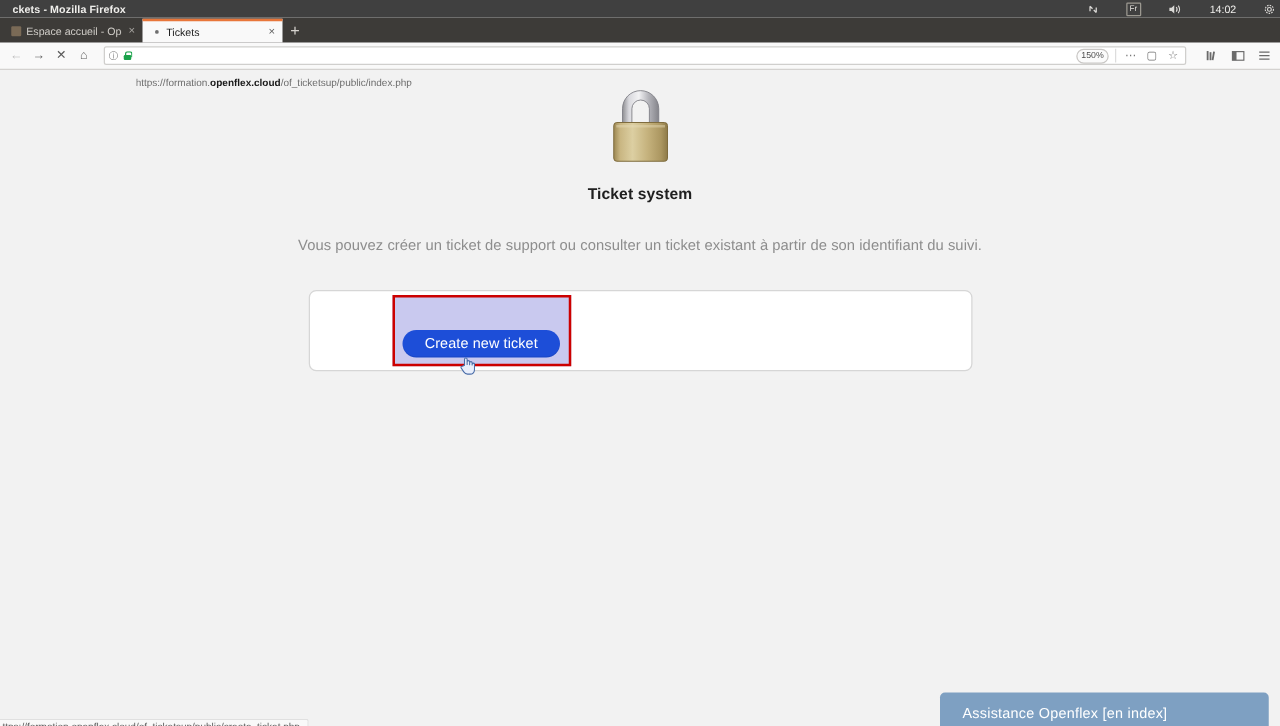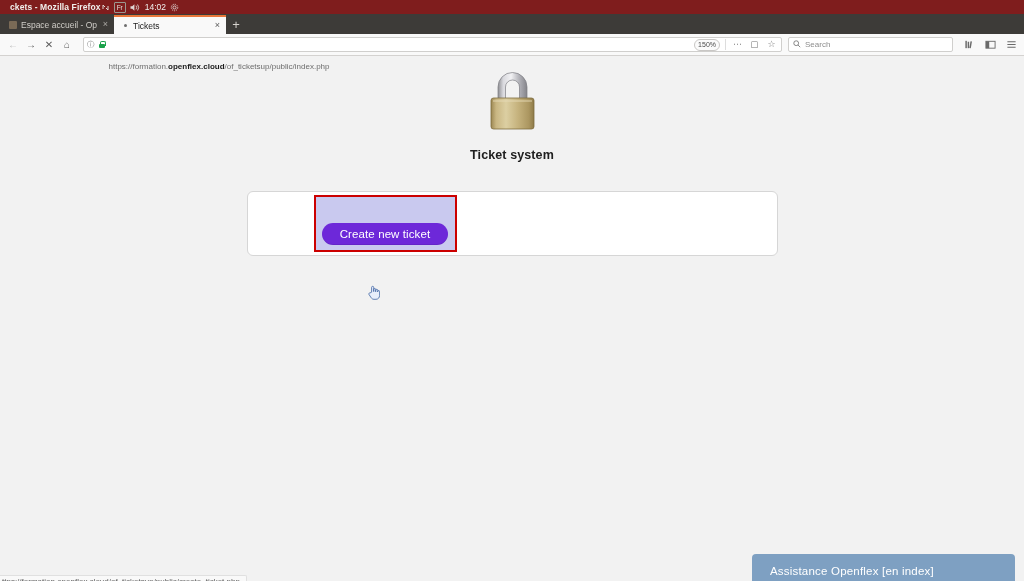--- a/index.html
+++ b/index.html
@@ -9,37 +9,38 @@
     height: 581px;
     overflow: hidden;
     font-family: "Liberation Sans", sans-serif;
     background: #ffffff;
   }
 
   
   .ubuntu-panel {
     height: 14px;
     width: 100%;
-    background: #7f1d1d;
-    display: flex;
-    align-items: center;
+    background: #404040;
+    display: flex;
+    align-items: center;
+    justify-content: space-between;
     padding: 0 4px 0 10px;
     color: #e8e6e3;
     font-size: 8px;
     position: relative;
     z-index: 40;
   }
   .panel-title {
     font-weight: bold;
     font-size: 8.5px;
     letter-spacing: .1px;
     color: #f0efec;
     white-space: nowrap;
   }
-  .panel-right { display: flex; align-items: center; gap: 4px; }
+  .panel-right { display: flex; align-items: center; gap: 22px; }
   .panel-ico { display: inline-flex; align-items: center; opacity: .92; }
   .kbd-badge {
     border: 1px solid #9b9890;
     border-radius: 1px;
     font-size: 6.5px;
     line-height: 7px;
     padding: 1px 2px;
     color: #e2e0dc;
   }
   .panel-clock { font-size: 8.5px; color: #f0efec; }
@@ -284,21 +285,21 @@
     border-radius: 14px;
     color: #ffffff;
     font-size: 11.5px;
     font-family: "Liberation Sans", sans-serif;
     letter-spacing: .1px;
     white-space: nowrap;
     position: relative;
     cursor: pointer;
   }
   .btn-create {
-    background: #6d28d9;
+    background: #1d4ed8;
     padding: 5px 18px;
     box-shadow: inset 0 -1px 0 rgba(0,0,0,.08);
     margin-top: 20px;
   }
   .btn-display {
     background: linear-gradient(#2fb4e0, #1596cc);
     padding: 5px 16px;
     box-shadow: inset 0 -1px 0 rgba(0,0,0,.1);
   }
 
@@ -416,29 +417,20 @@
     <span class="ident-ico">ⓘ</span>
     <span class="lock-ico"></span>
     <span class="url-text"><span>https://formation.</span><b>openflex.cloud</b><span>/of_ticketsup/public/index.php</span></span>
     <span class="zoom-badge">150%</span>
     <span class="url-sep"></span>
     <span class="url-ico">⋯</span>
     <span class="url-ico">▢</span>
     <span class="url-ico">☆</span>
   </div>
 
-  <div class="searchbar">
-    <span class="search-ico">
-      <svg width="8" height="8" viewBox="0 0 10 10">
-          <circle cx="4" cy="4" r="3" fill="none" stroke="#777" stroke-width="1.1"></circle>
-          <line x1="6.3" y1="6.3" x2="9" y2="9" stroke="#777" stroke-width="1.1"></line>
-        </svg>
-    </span>
-    <span class="search-ph">Search</span>
-  </div>
 
   <span class="right-icons">
     <span class="navbtn">
       <svg width="11" height="11" viewBox="0 0 12 12">
           <rect x="1.5" y="2" width="1.6" height="8" fill="#6a6a6a"></rect>
           <rect x="4" y="3" width="1.6" height="7" fill="#6a6a6a"></rect>
           <rect x="6.5" y="2.5" width="1.6" height="7.5" fill="#6a6a6a" transform="rotate(10 7.3 6)"></rect>
         </svg>
     </span>
     <span class="navbtn">
@@ -478,20 +470,21 @@
           </linearGradient>
         </defs>
         <path d="M14 34 V20 a14.5 14.5 0 0 1 29 0 V34 h-7.5 V20 a7 7 0 0 0 -14 0 V34 Z" fill="url(#shackle)" stroke="#7d7d83" stroke-width="0.7"></path>
         <rect x="7" y="31" width="43" height="31" rx="2.5" fill="url(#body)" stroke="#7f6c3e" stroke-width="0.8"></rect>
         <rect x="9" y="33" width="39" height="2" fill="#e6dcb8" opacity=".45"></rect>
       </svg>
     </div>
 
     <div class="pad-label">Ticket system</div>
 
+    <div class="lead-text">Vous pouvez créer un ticket de support ou consulter un ticket existant à partir de son identifiant du suivi.</div>
 
     <div class="card">
       <div class="highlight-box"></div>
 
       <div class="hl-wrap">
         <button class="btn btn-create">Create new ticket</button>
       </div>
 
       <div class="card-half"></div>
 

